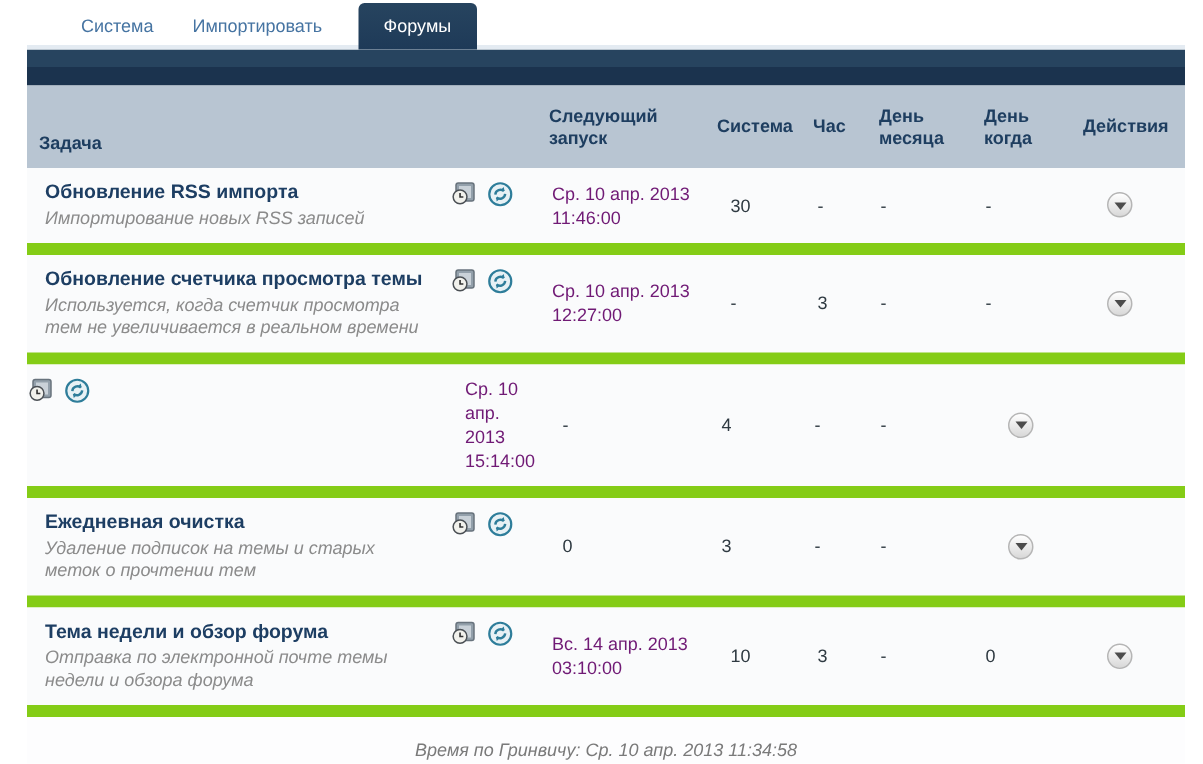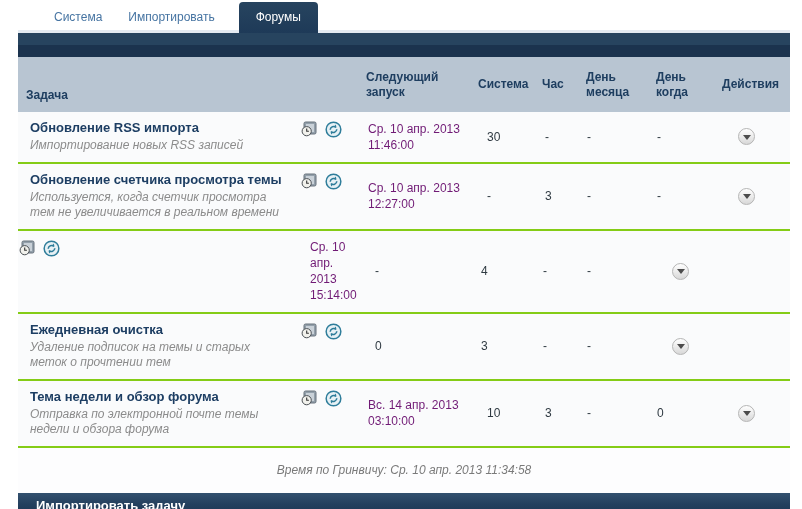--- a/index.html
+++ b/index.html
@@ -31,21 +31,21 @@
     box-sizing:border-box;
   }
   .thead{
     background:#b8c5d2;color:#1e3e60;font-weight:bold;font-size:12px;
     min-height:55px;align-items:center;
   }
   .thead .cell{padding:6px 8px;box-sizing:border-box;line-height:15px;}
   .thead .cell.task-h{grid-column:1 / 3;margin-top:21px;}
 
   .trow{
-    background:#fafbfc;border-bottom:2px solid #84cc16;
+    background:#fafbfc;border-bottom:8px solid #84cc16;
     padding:8px 0 9px 0;font-size:12px;
   }
   .cell{box-sizing:border-box;}
   .task-cell{padding-left:12px;padding-right:18px;align-self:start;}
   .task-title{color:#1d3e63;font-weight:bold;font-size:13px;line-height:16px;cursor:pointer;}
   .task-desc{color:#8b8b8b;font-style:italic;line-height:15px;margin-top:2px;}
   .icons-cell{align-self:start;padding-top:1px;white-space:nowrap;}
   .icons-cell .task-ico{display:inline-block;vertical-align:top;margin-right:5px;cursor:pointer;}
   .nextrun-cell{align-self:center;color:#701a75;line-height:16px;padding-left:10px;padding-right:10px;}
   .val-cell{align-self:center;color:#2f3a42;padding-left:17px;}

